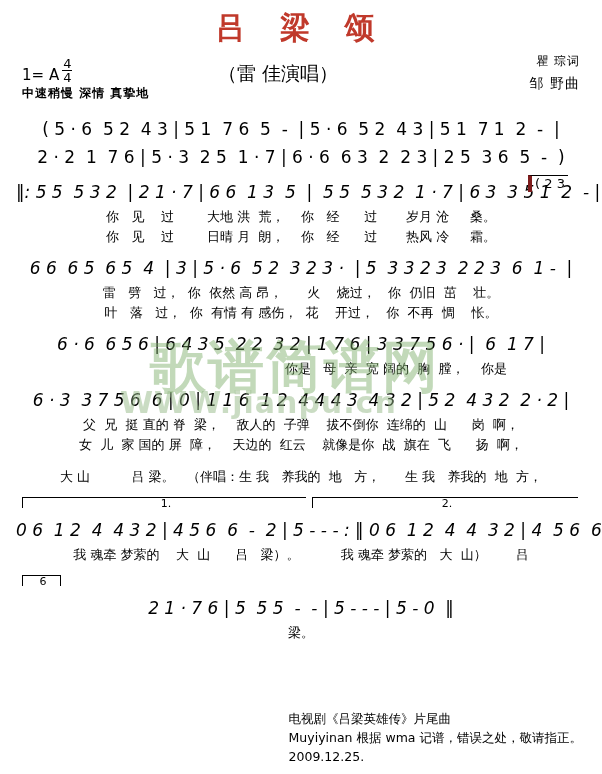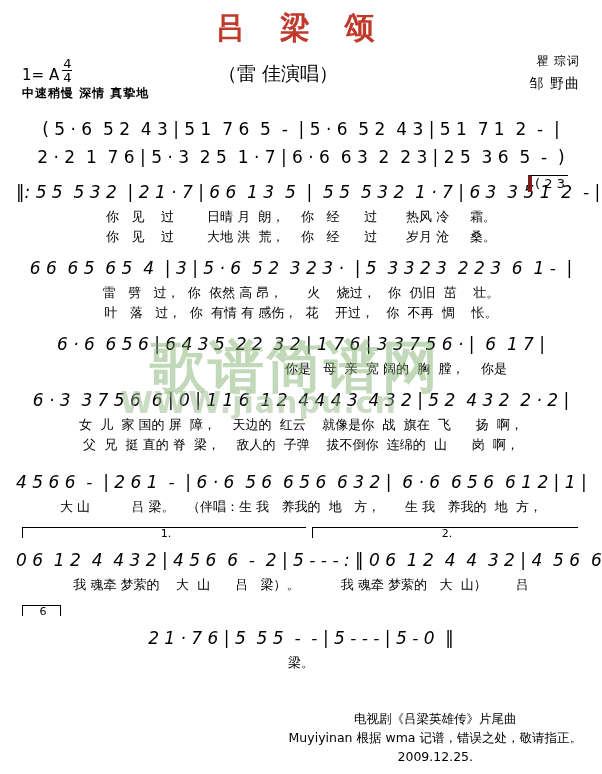--- a/index.html
+++ b/index.html
@@ -176,21 +176,21 @@
   .ending.right-close {
     border-right: 1px solid #000;
   }
   .spacer-sm { height: 6px; }
   .spacer-md { height: 10px; }
   
   .footer {
     position: absolute;
     right: 20px;
     bottom: 8px;
-    text-align: center;
+    text-align: left;
     font-size: 12.5px;
     color: #000;
     line-height: 19px;
   }
   .footer div { white-space: pre; }
   .note23 {
     position: absolute;
     right: 18px;
     font-size: 13px;
     border-top: 1px solid #000;
@@ -223,22 +223,22 @@
 
   <div class="stave">
     <div class="intro">( 5 · 6  5 2  4 3 | 5 1  7 6  5  -  | 5 · 6  5 2  4 3 | 5 1  7 1  2  -  |</div>
     <div class="intro">2 · 2  1  7 6 | 5 · 3  2 5  1 · 7 | 6 · 6  6 3  2  2 3 | 2 5  3 6  5  -  )</div>
   </div>
 
   <div class="spacer-sm"></div>
 
   <div class="stave">
     <div class="notes tall">‖: 5 5  5 3 2  | 2 1 · 7 | 6 6  1 3  5  |  5 5  5 3 2  1 · 7 | 6 3  3 5 1  2  - |</div>
+    <div class="lyric">你   见    过        大地 洪  荒，    你   经      过       岁月 沧     桑。</div>
     <div class="lyric">你   见    过        日晴 月  朗，    你   经      过       热风 冷     霜。</div>
-    <div class="lyric">你   见    过        大地 洪  荒，    你   经      过       岁月 沧     桑。</div>
     <div class="note23" style="top:-2px;">( 2 3</div>
   </div>
 
   <div class="spacer-sm"></div>
 
   <div class="stave">
     <div class="notes tall">6 6  6 5  6 5  4  | 3 | 5 · 6  5 2  3 2 3 ·  | 5  3 3 2 3  2 2 3  6  1 -  |</div>
     <div class="lyric">雷   劈   过，  你  依然 高 昂，      火    烧过，   你  仍旧  茁    壮。</div>
     <div class="lyric">叶   落   过，  你  有情 有 感伤，  花    开过，   你  不再  惆    怅。</div>
   </div>
@@ -247,33 +247,32 @@
 
   <div class="stave">
     <div class="notes tall">6 · 6  6 5 6 | 6 4 3 5  2 2  3 2 | 1 7 6 | 3 3 7 5 6 · |  6  1 7 |</div>
     <div class="lyric" style="padding-left:190px;">你是   母  亲  宽 阔的  胸  膛，    你是</div>
   </div>
 
   <div class="spacer-sm"></div>
 
   <div class="stave">
     <div class="notes tall">6 · 3  3 7 5 6  6 | 0 | 1 1 6  1 2  4 4 4 3  4 3 2 | 5 2  4 3 2  2 · 2 |</div>
+    <div class="lyric">父  兄  挺 直的 脊  梁，    敌人的  子弹    拔不倒你  连绵的  山      岗  啊，</div>
     <div class="lyric">女  儿  家 国的 屏  障，    天边的  红云    就像是你  战  旗在  飞      扬  啊，</div>
-    <div class="lyric">父  兄  挺 直的 脊  梁，    敌人的  子弹    拔不倒你  连绵的  山      岗  啊，</div>
-  </div>
-
-  <div class="spacer-sm"></div>
-
-  <div class="stave">
-  </div>
-
-  <div class="spacer-sm"></div>
-
-  <div class="stave">
-    <div class="notes tall">4 5 6 6  -  | 2 6 1  -  | 6 · 6  5 6  6 5 6  6 3 2 |  6 · 6  6 5 6  6 1 2 | 1 |</div>
+  </div>
+
+  <div class="spacer-sm"></div>
+
+  <div class="stave">
+  </div>
+
+  <div class="spacer-sm"></div>
+
+  <div class="stave">
     <div class="lyric">大 山          吕 梁。   （伴唱：生 我   养我的  地   方，      生 我   养我的  地  方，</div>
   </div>
 
   <div class="spacer-md"></div>
 
   <div class="stave">
     <div class="bracket-row">
       <div class="ending" style="left:6px; width:280px;">1.</div>
       <div class="ending" style="left:296px; width:262px;">2.</div>
     </div>

